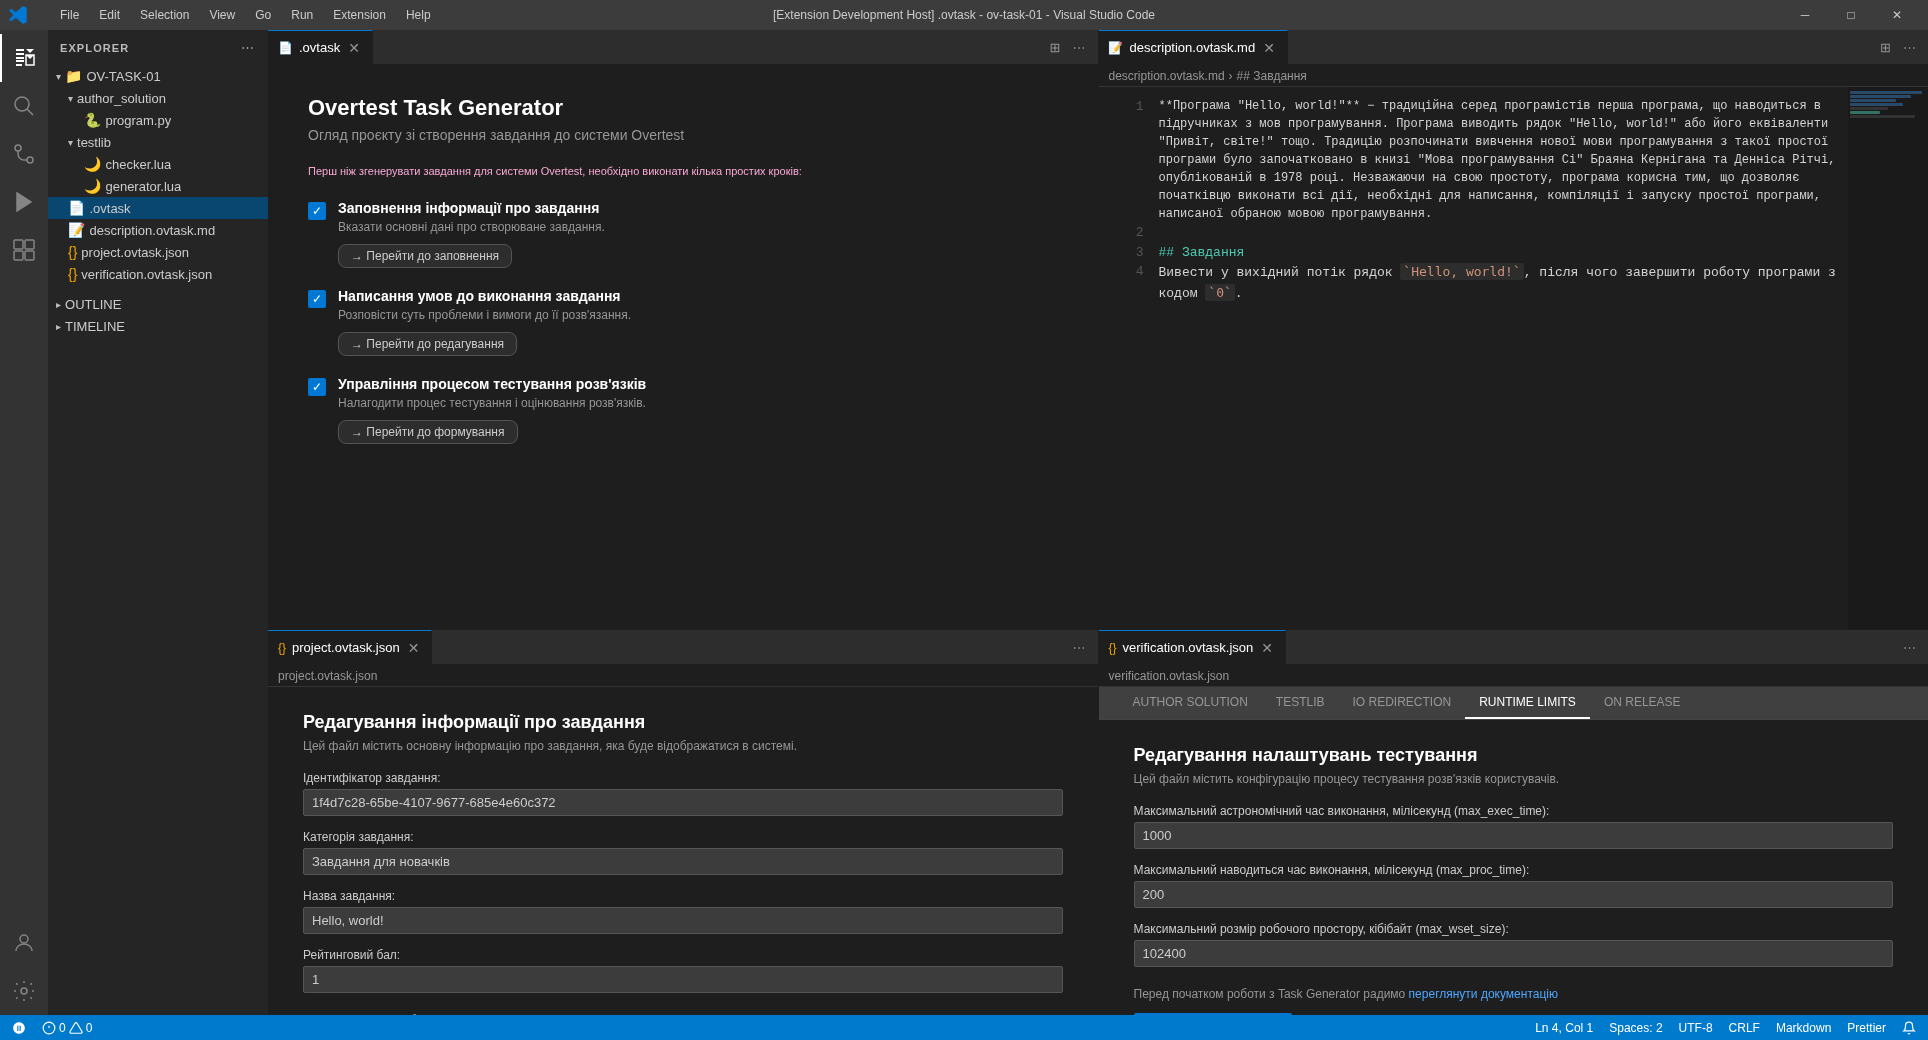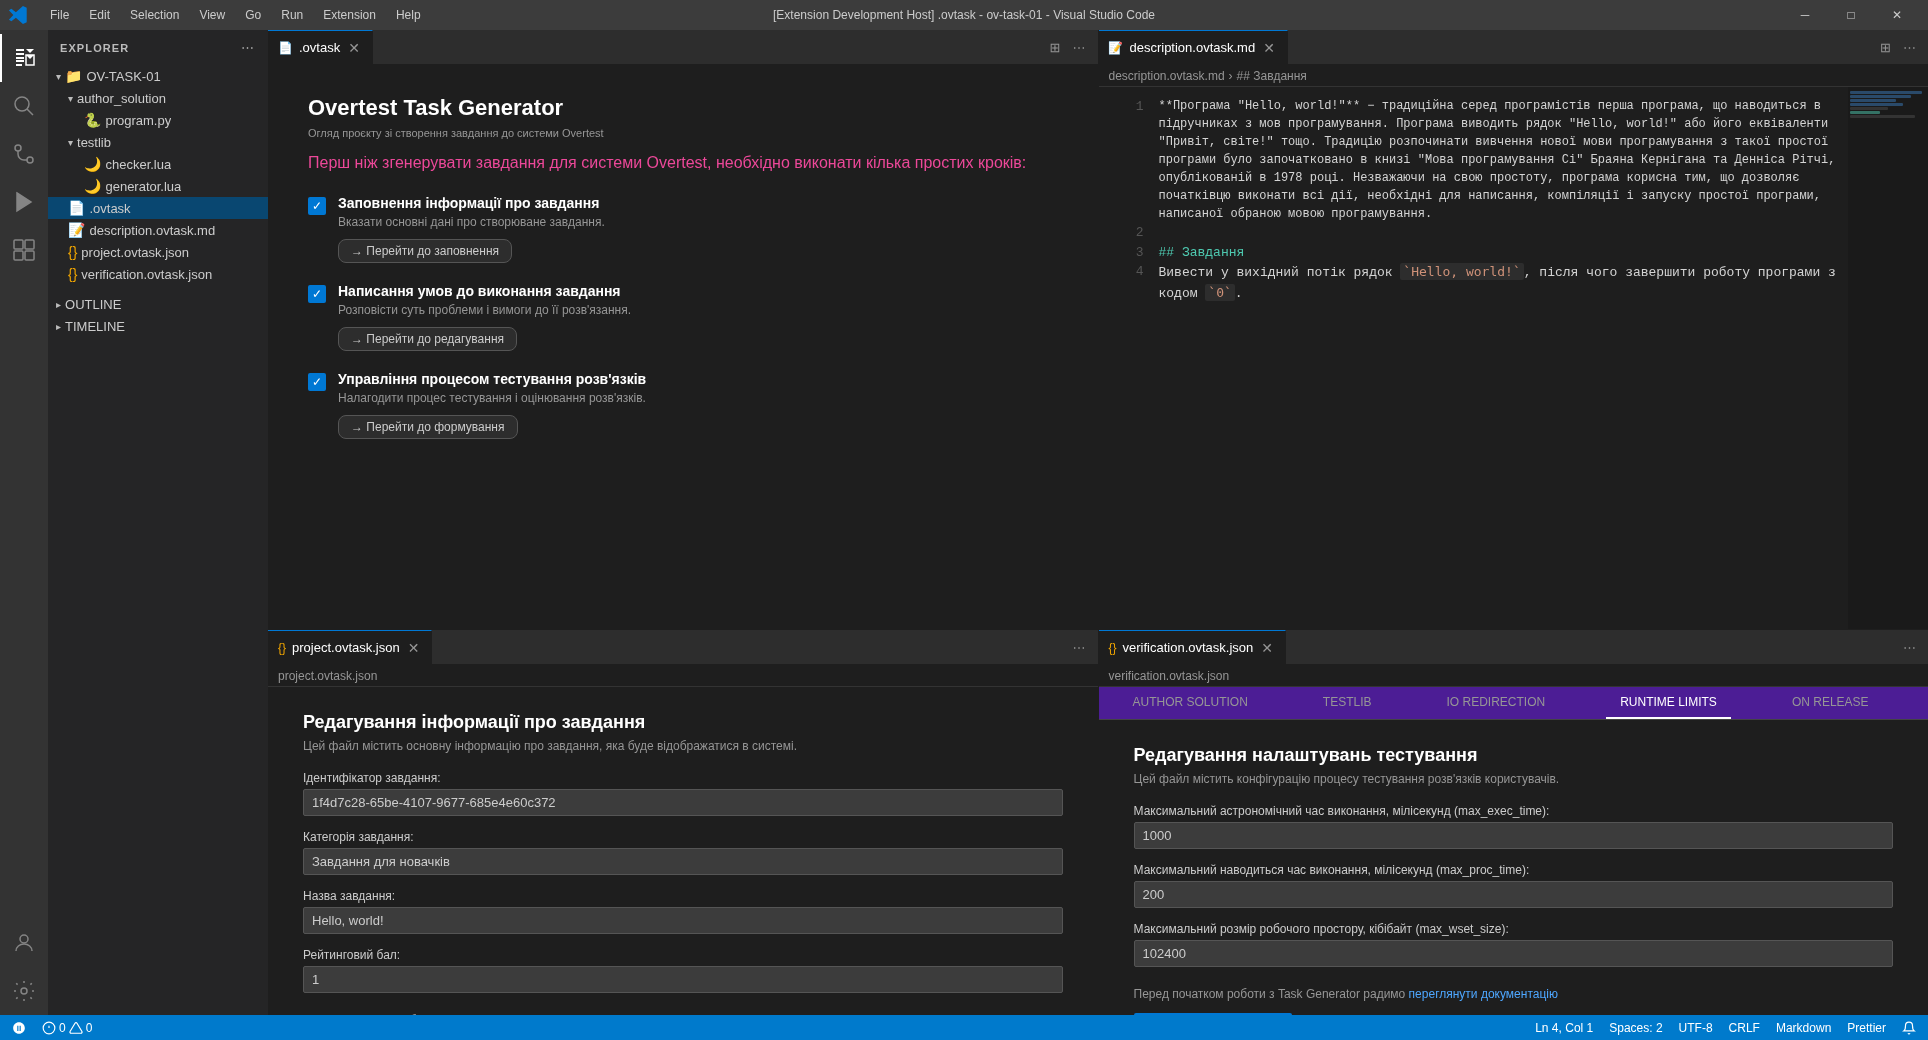--- a/index.html
+++ b/index.html
@@ -1,20 +1,20 @@
 <!DOCTYPE html>
 <html><head>
   <meta charset="utf-8">
   <style>
     * { box-sizing: border-box; margin: 0; padding: 0; }
     body { font-family: 'Segoe UI', sans-serif; background: #1e1e1e; color: #cccccc; font-size: 13px; overflow: hidden; width: 1928px; height: 1040px; display: flex; flex-direction: column; }
 
     
     .title-bar { background: #3c3c3c; height: 30px; display: flex; align-items: center; justify-content: space-between; padding: 0 8px; flex-shrink: 0; }
-    .title-bar-left { display: flex; align-items: center; gap: 6px; }
+    .title-bar-left { display: flex; align-items: center; gap: 16px; }
     .title-bar-menu { display: flex; gap: 0; }
     .menu-item { padding: 4px 10px; color: #cccccc; font-size: 12px; cursor: pointer; }
     .title-bar-title { position: absolute; left: 50%; transform: translateX(-50%); font-size: 12px; color: #cccccc; white-space: nowrap; }
     .title-bar-controls { display: flex; gap: 0; }
     .title-control { width: 46px; height: 30px; display: flex; align-items: center; justify-content: center; font-size: 12px; cursor: pointer; color: #cccccc; }
 
     
     .main-layout { display: flex; flex: 1; overflow: hidden; }
 
     
@@ -53,22 +53,22 @@
     .editor-pane:last-child { border-right: none; }
 
     
     .breadcrumb { height: 22px; background: #1e1e1e; display: flex; align-items: center; padding: 0 10px; font-size: 12px; color: #969696; border-bottom: 1px solid #333333; flex-shrink: 0; gap: 4px; }
 
     
     .webview-content { flex: 1; background: #1e1e1e; overflow-y: auto; padding: 30px 40px; }
 
     
     .task-gen-title { font-size: 22px; font-weight: 600; color: #ffffff; margin-bottom: 6px; }
-    .task-gen-subtitle { font-size: 11px; color: #969696; margin-bottom: 12px; }
-    .task-gen-desc { font-size: 16px; color: #ec4899; margin-bottom: 20px; line-height: 1.5; }
+    .task-gen-subtitle { font-size: 14px; color: #969696; margin-bottom: 20px; }
+    .task-gen-desc { font-size: 11px; color: #f9a8d4; margin-bottom: 20px; line-height: 1.5; }
 
     .step-item { display: flex; align-items: flex-start; margin-bottom: 20px; gap: 12px; }
     .step-checkbox { width: 18px; height: 18px; background: #0078d4; display: flex; align-items: center; justify-content: center; color: white; font-size: 12px; flex-shrink: 0; margin-top: 2px; border-radius: 2px; }
     .step-content { flex: 1; }
     .step-title { font-size: 14px; font-weight: 600; color: #ffffff; margin-bottom: 4px; }
     .step-desc { font-size: 12px; color: #969696; margin-bottom: 10px; }
     .step-btn { display: inline-flex; align-items: center; gap: 6px; padding: 4px 12px; background: #2d2d2d; border: 1px solid #555; color: #cccccc; font-size: 12px; cursor: pointer; border-radius: 8px; }
 
     
     .code-editor { flex: 1; background: #1e1e1e; padding: 10px 0; overflow-y: auto; font-family: 'Consolas', 'Courier New', monospace; font-size: 13px; line-height: 1.5; }
@@ -85,21 +85,21 @@
     .form-title { font-size: 18px; font-weight: 600; color: #ffffff; margin-bottom: 6px; }
     .form-subtitle { font-size: 12px; color: #969696; margin-bottom: 18px; }
     .form-field { margin-bottom: 14px; }
     .form-label { font-size: 12px; color: #cccccc; margin-bottom: 4px; }
     .form-input { width: 100%; background: #3c3c3c; border: 1px solid #555; color: #cccccc; padding: 5px 8px; font-size: 13px; border-radius: 2px; outline: none; }
     .form-note { font-size: 12px; color: #969696; margin-top: 20px; }
     .form-note a { color: #4ea7ff; text-decoration: none; cursor: pointer; }
     .apply-btn { display: inline-flex; align-items: center; gap: 6px; padding: 5px 14px; background: #0078d4; border: none; color: #ffffff; font-size: 13px; cursor: pointer; border-radius: 2px; margin-top: 12px; }
 
     
-    .verif-tabs { display: flex; border-bottom: 1px solid #444; padding: 0 20px; background: #4c1d95; flex-shrink: 0; gap: 47px; }
+    .verif-tabs { display: flex; border-bottom: 1px solid #444; padding: 0 20px; background: #404040; flex-shrink: 0; }
     .verif-tab { padding: 8px 14px; font-size: 12px; color: #969696; cursor: pointer; border-bottom: 2px solid transparent; white-space: nowrap; }
     .verif-tab.active { color: #ffffff; border-bottom: 2px solid #ffffff; }
 
     
     .status-bar { height: 25px; background: #007acc; display: flex; align-items: center; padding: 0 8px; flex-shrink: 0; gap: 10px; font-size: 12px; color: #ffffff; justify-content: space-between; }
     .status-left { display: flex; align-items: center; gap: 8px; }
     .status-right { display: flex; align-items: center; gap: 8px; }
     .status-item { display: flex; align-items: center; gap: 3px; cursor: pointer; padding: 0 4px; }
 
     

